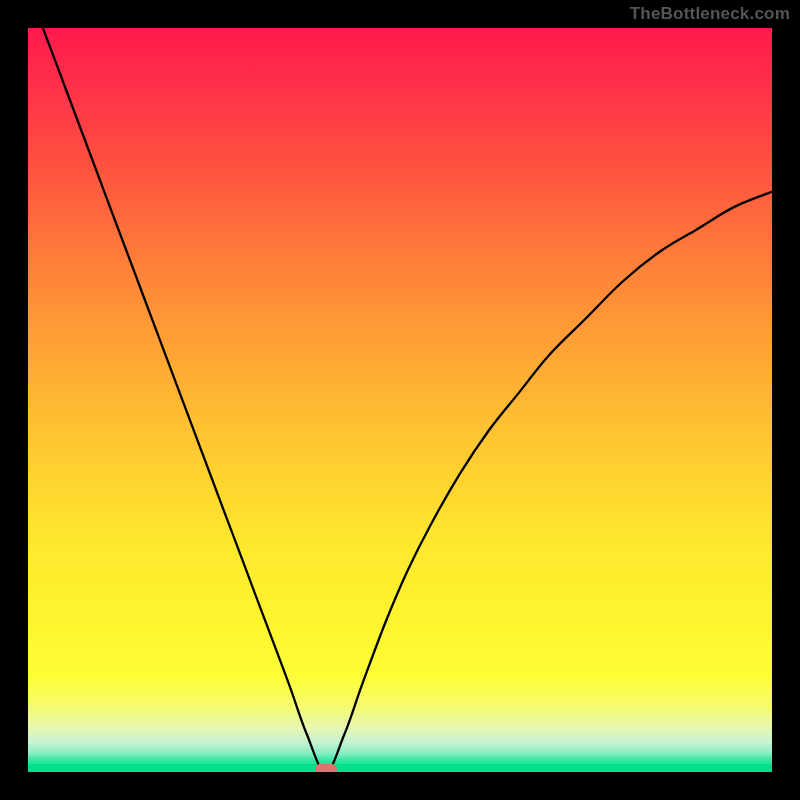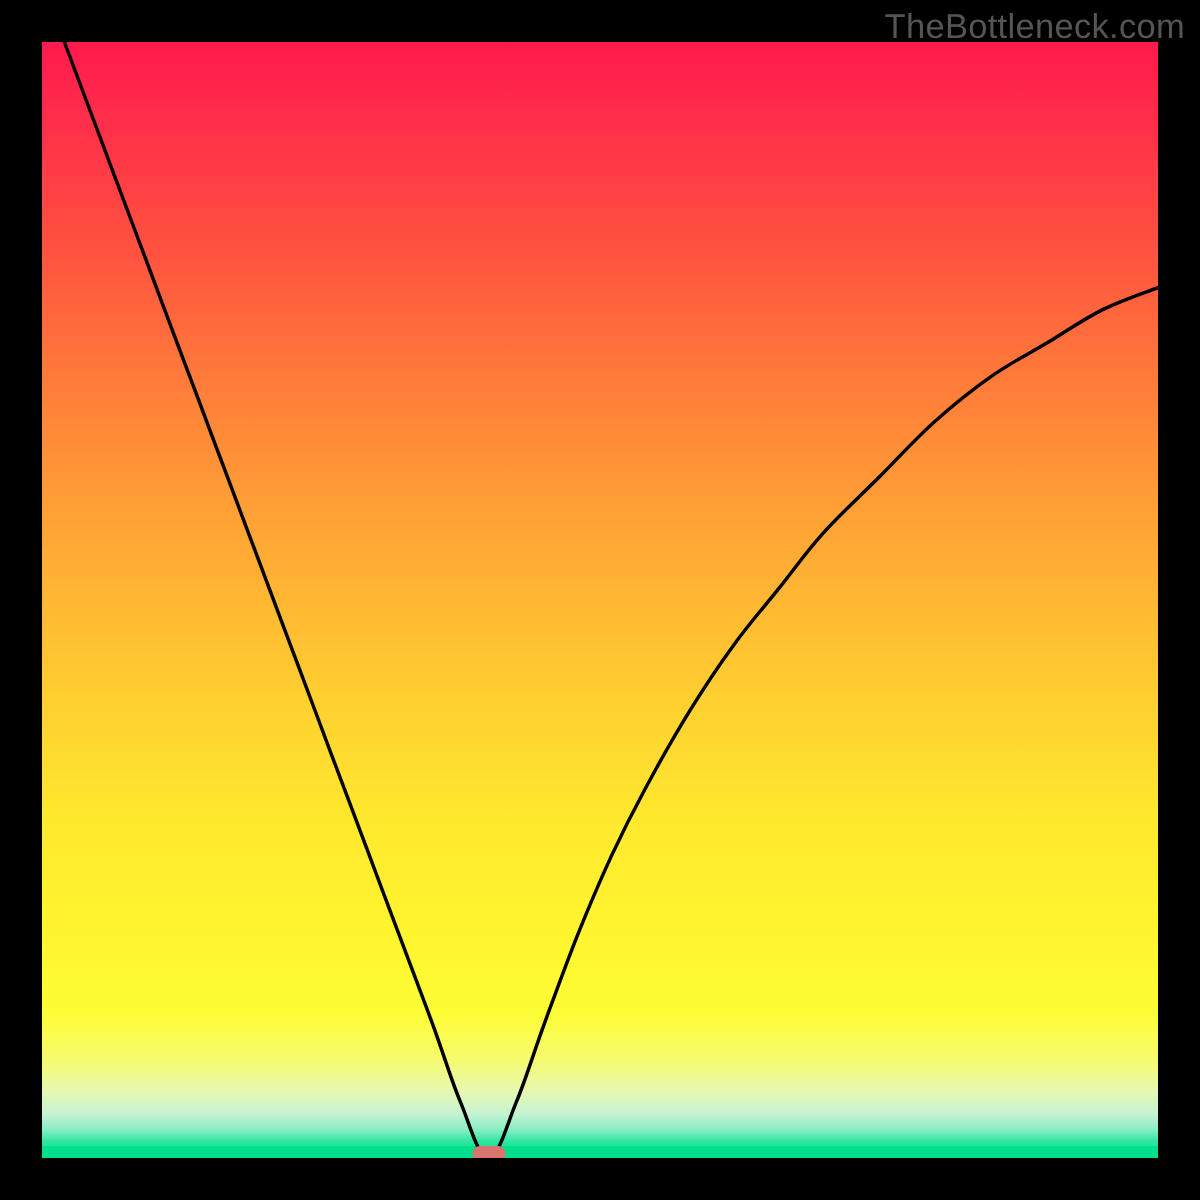--- a/index.html
+++ b/index.html
@@ -62,22 +62,22 @@
     height: 10px;
     border-radius: 5px;
     background: #d9746f;
     transform: translate(-50%, -50%);
   }
   .watermark {
     position: absolute;
     top: 4px;
     right: 10px;
     color: #555;
-    font-size: 23px;
-    font-weight: 400;
+    font-size: 17px;
+    font-weight: 700;
     letter-spacing: 0.2px;
     user-select: none;
   }
   svg.curve {
     position: absolute;
     inset: 0;
     width: 100%;
     height: 100%;
   }
   svg.curve path {

